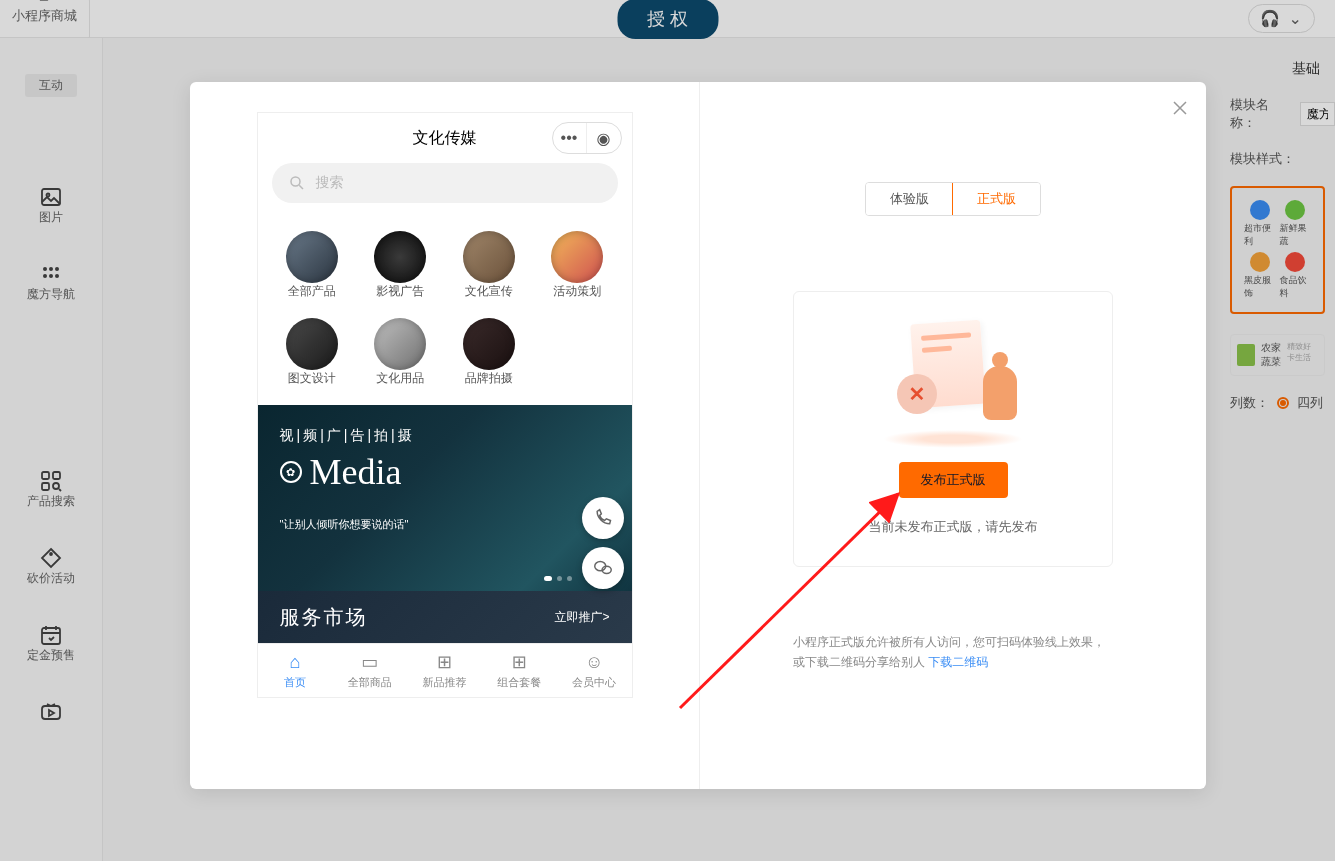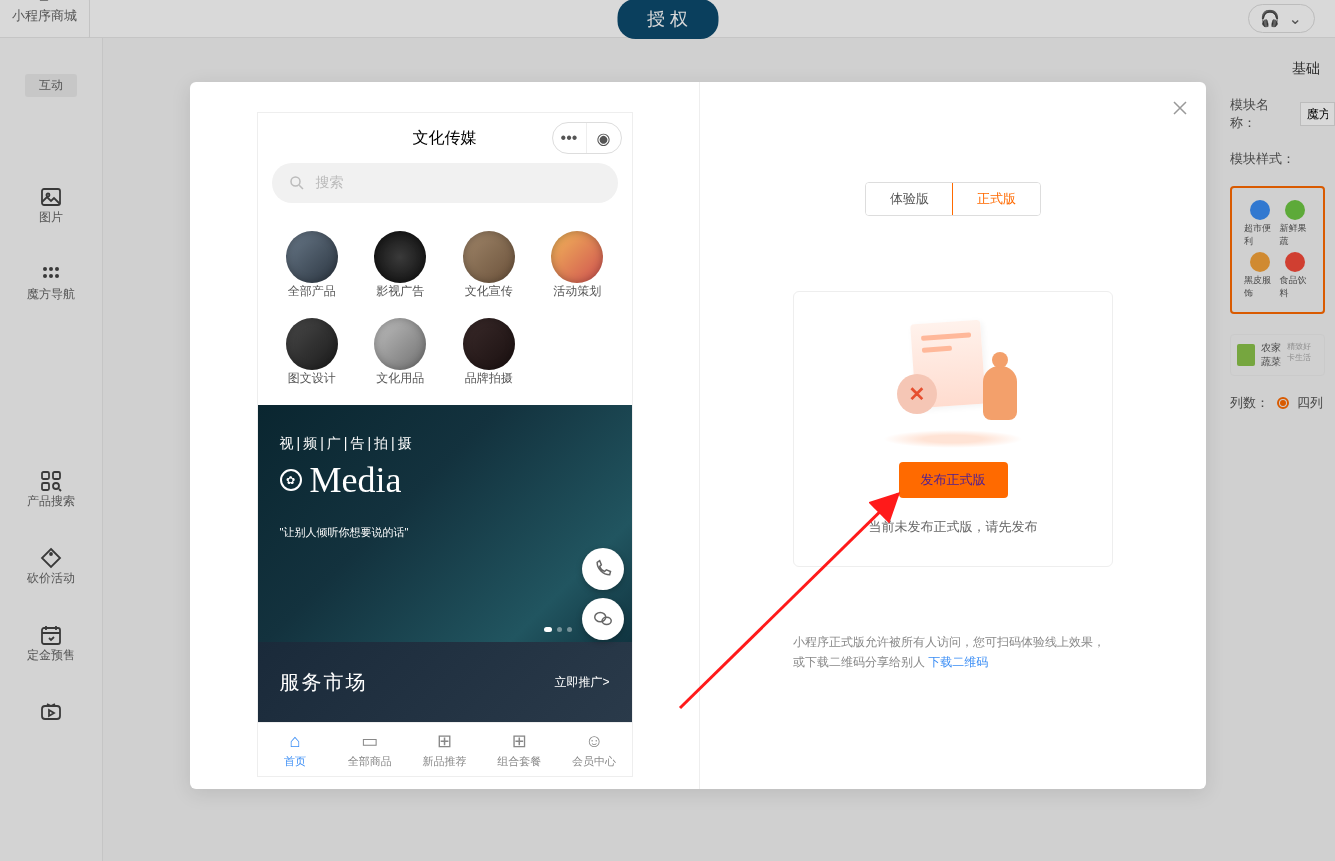--- a/index.html
+++ b/index.html
@@ -220,37 +220,37 @@
     .cc1 { background: linear-gradient(135deg,#6a7a8a,#2b3540); }
     .cc2 { background: radial-gradient(circle,#3a3a3a,#0a0a0a); }
     .cc3 { background: linear-gradient(135deg,#e8d8c0,#b8a078); }
     .cc4 { background: linear-gradient(135deg,#a0866a,#6a513a); }
     .cc5 { background: linear-gradient(135deg,#f2b85a,#cf5050); }
     .cc6 { background: linear-gradient(135deg,#4a4a4a,#1a1a1a); }
     .cc7 { background: linear-gradient(135deg,#c0c0c0,#707070); }
     .cc8 { background: linear-gradient(135deg,#3a2a2a,#1a1010); }
     .banner {
       margin: 0;
-      height: 237px;
+      height: 186px;
       background: linear-gradient(135deg, #0a2630, #13323e 40%, #215560 80%, #103440);
       position: relative;
       color: #fff;
-      padding: 30px 22px;
+      padding: 22px 22px;
     }
     .banner-top { font-size: 14px; letter-spacing: 3px; }
     .banner-title { font-family: Georgia, serif; font-size: 36px; margin: 6px 0 4px; display: flex; align-items: center; gap: 8px; }
     .banner-film { width: 22px; height: 22px; border: 2px solid #fff; border-radius: 50%; display: inline-flex; align-items: center; justify-content: center; font-size: 11px; }
     .banner-sub { font-size: 11px; margin-top: 24px; }
     .banner-dots { position: absolute; right: 60px; bottom: 10px; display: flex; gap: 5px; }
     .banner-dots span { width: 5px; height: 5px; background: #fff6; border-radius: 50%; }
     .banner-dots span.active { background: #fff; width: 8px; border-radius: 3px;}
     .float-btns { position: absolute; right: 8px; bottom: 2px; display: flex; flex-direction: column; gap: 8px; }
     .float-btn { width: 42px; height: 42px; border-radius: 50%; background: #fff; box-shadow: 0 2px 6px rgba(0,0,0,0.25); display: flex; align-items: center; justify-content: center; color: #666; }
     .service-bar {
-      height: 80px;
+      height: 52px;
       background: linear-gradient(135deg,#1a2a3a,#2a3a4a);
       display: flex;
       align-items: center;
       justify-content: space-between;
       padding: 12px 22px;
       color: #fff;
     }
     .service-title { font-size: 20px; font-family: serif; letter-spacing: 2px; }
     .service-link { font-size: 12px; }
     .tabbar {
@@ -328,21 +328,21 @@
     }
     .person {
       position: absolute; right: 6px; top: 44px; width: 34px; height: 54px;
       background: #f3a06b;
       border-radius: 16px 16px 8px 8px;
     }
     .person::before { content: ""; position: absolute; top: -14px; left: 9px; width: 16px; height: 16px; background: #f3a06b; border-radius: 50%; }
     .ground { position: absolute; bottom: -6px; left: 0; right: 0; height: 18px; background: radial-gradient(ellipse at center, #ffe3d5 30%, transparent 70%); }
     .pub-btn {
       background: #ff6a00;
-      color: #4c1d95;
+      color: #0f172a;
       border: none;
       border-radius: 4px;
       padding: 9px 22px;
       font-size: 13px;
     }
     .pub-hint { font-size: 13px; color: #666; }
     .pub-desc { font-size: 12px; color: #888; line-height: 1.7; max-width: 320px; margin-top: 18px; }
     .pub-desc a { color: #3a8df5; text-decoration: none; }
     .arrow {
       position: absolute;

